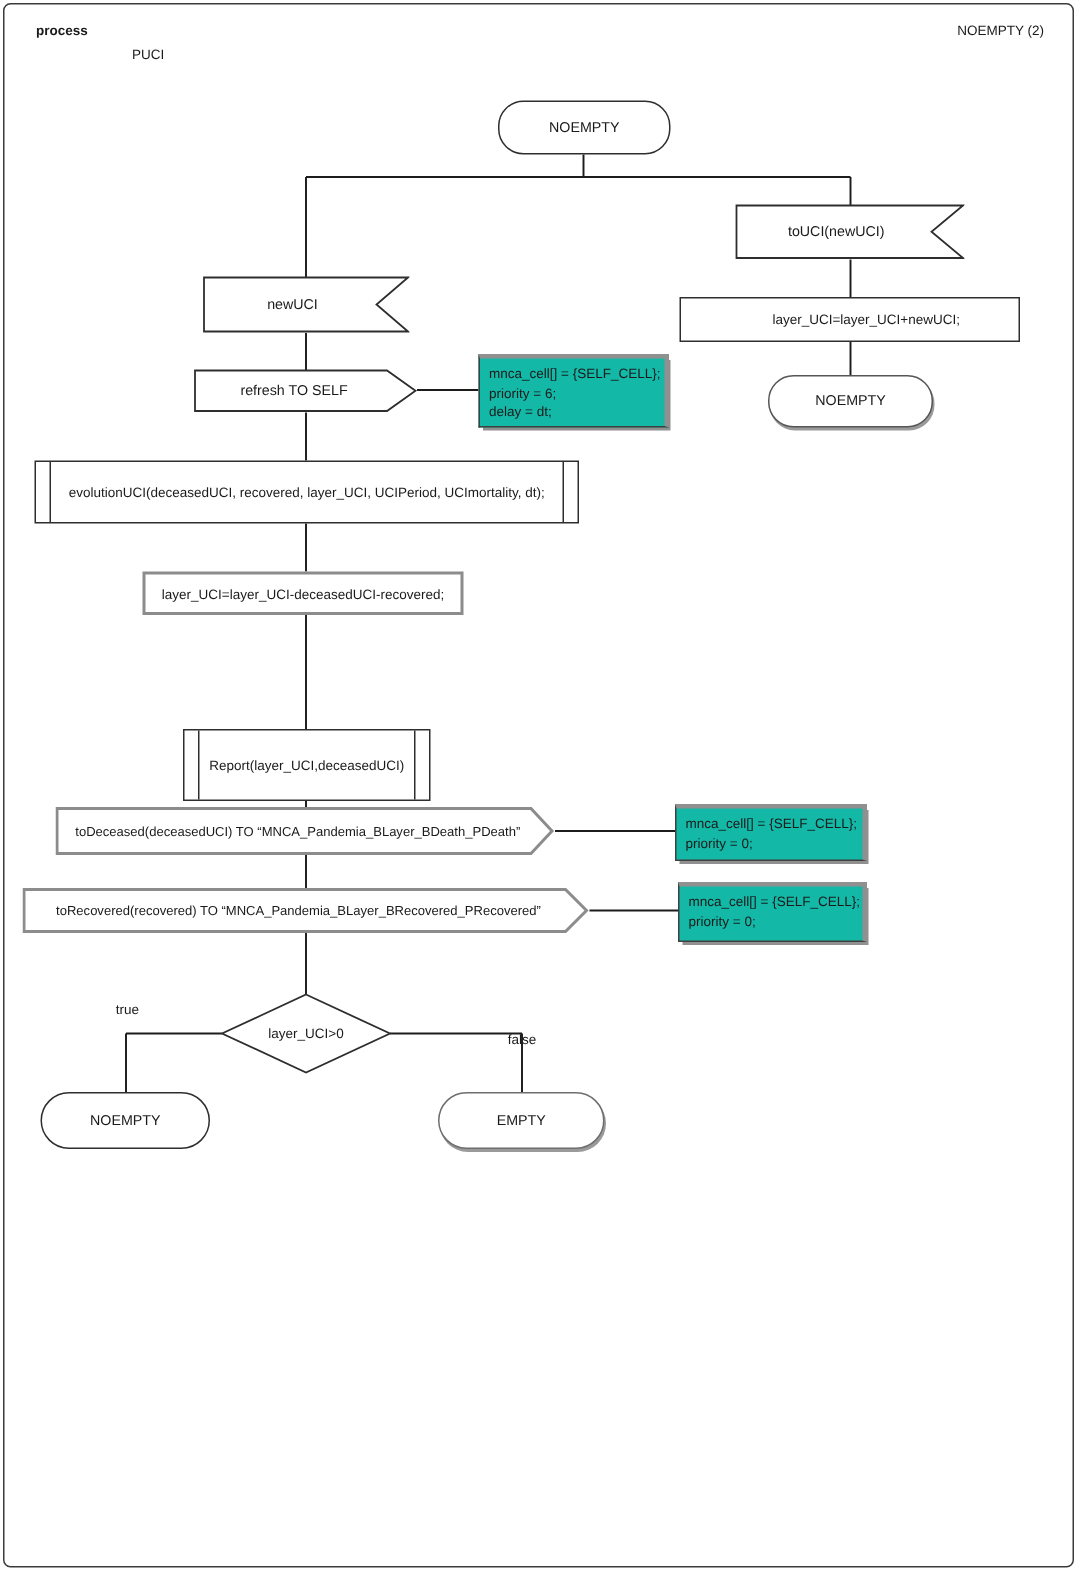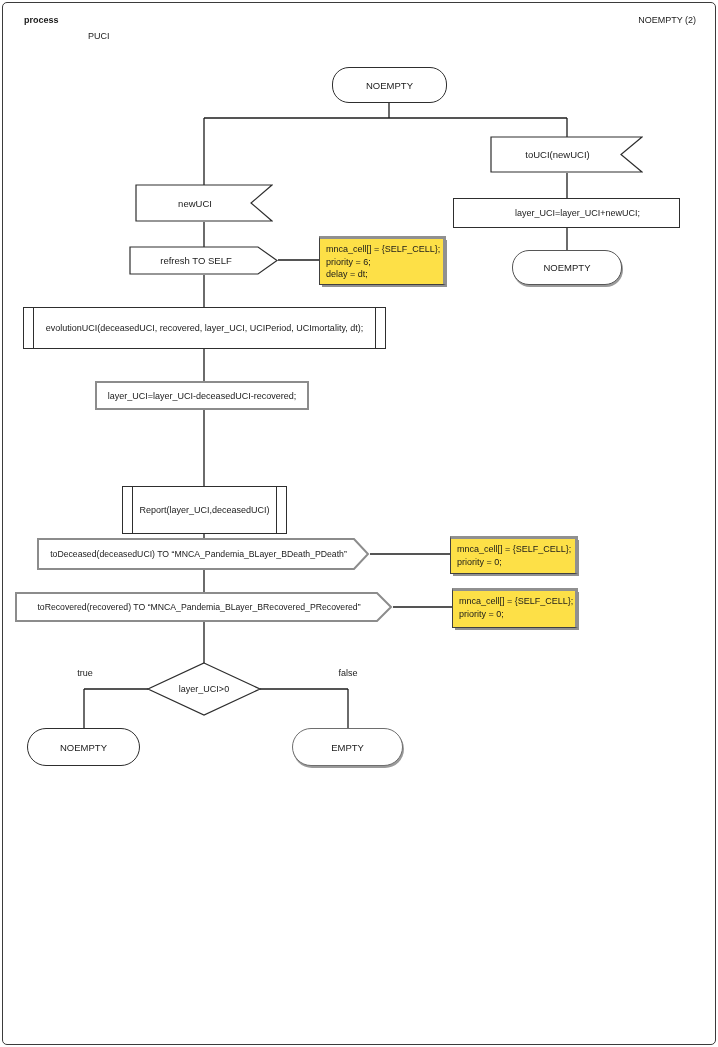--- a/index.html
+++ b/index.html
@@ -18,21 +18,21 @@
   .task.gray{border:2px solid #8c8c8c;}
   .proc{border:1px solid #2e2e2e;font-size:9px;}
   .proc::before,.proc::after{content:"";position:absolute;top:0;bottom:0;width:0;
         border-left:1px solid #2e2e2e;}
   .proc::before{left:9px;} .proc::after{right:9px;}
   .sigwrap{position:absolute;z-index:2;}
   .sigwrap svg{position:absolute;left:0;top:0;display:block;}
   .sigwrap .lbl{position:absolute;left:4px;top:0;bottom:0;display:flex;
         align-items:center;justify-content:center;font-size:9.5px;white-space:nowrap;}
   .sigwrap .lbl.small{font-size:8.7px;}
-  .comment{position:absolute;box-sizing:border-box;background:#fde047;z-index:2;
+  .comment{position:absolute;box-sizing:border-box;background:#14b8a6;z-index:2;
         font-size:9px;line-height:12.5px;padding:4px 6px 3px 6px;white-space:nowrap;
         border-left:1px solid #404040;border-bottom:1px solid #404040;
         border-top:3px solid #909090;border-right:3px solid #909090;
         box-shadow:2px 3px 0 -1px #909090;}
   .branchlbl{position:absolute;font-size:9px;z-index:2;width:40px;text-align:center;}
   #connectors{position:absolute;left:0;top:0;z-index:1;}
   #connectors line{stroke:#1c1c1c;stroke-width:1.3;}
   .shape-poly{fill:#ffffff;stroke:#2e2e2e;stroke-width:1.2;}
   .shape-poly.gray{stroke:#8c8c8c;stroke-width:2;}
   .diamond-poly{fill:#ffffff;stroke:#2e2e2e;stroke-width:1.2;}
@@ -146,21 +146,21 @@
   </div>
 
   <div class="sigwrap" style="left:146px;top:661px;width:116px;height:56px;">
     <svg width="116" height="56" viewBox="0 0 116 56">
       <polygon class="diamond-poly" points="58,2 114,28 58,54 2,28"></polygon>
     </svg>
     <span class="lbl" style="left:0;right:0;font-size:9px;">layer_UCI&gt;0</span>
   </div>
 
   <div class="branchlbl" style="left:65px;top:668px;">true</div>
-  <div class="branchlbl" style="left:328px;top:668px;">false</div>
+  <div class="branchlbl" style="left:328px;top:688px;">false</div>
 
   <div class="node state" style="left:27px;top:728px;width:113px;height:38px;border-radius:19px;">
     <span>NOEMPTY</span>
   </div>
   <div class="node state grayed" style="left:292px;top:728px;width:111px;height:38px;border-radius:19px;">
     <span>EMPTY</span>
   </div>
 </div>
 
 </body></html>

